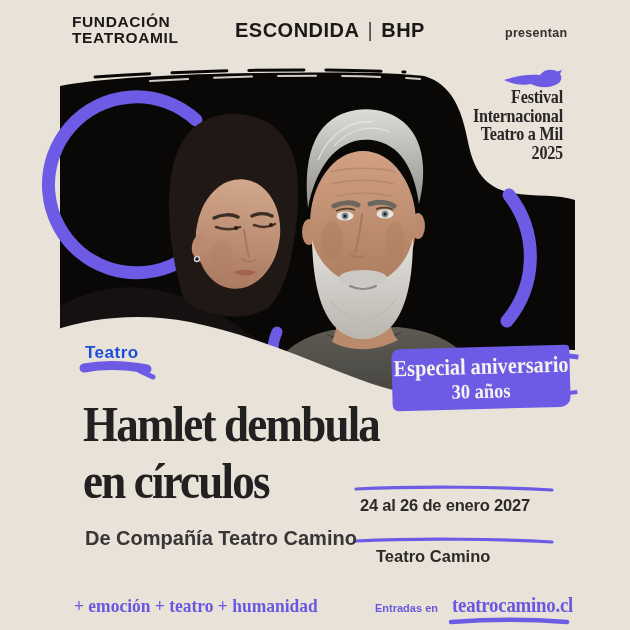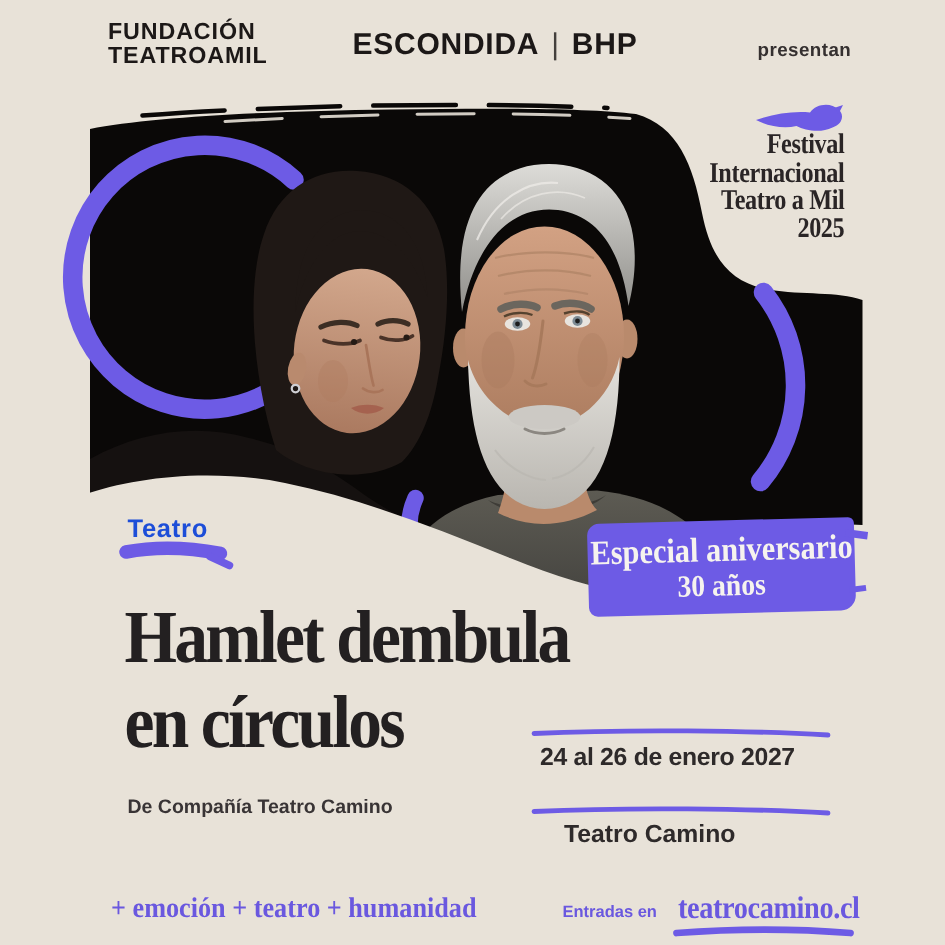--- a/index.html
+++ b/index.html
@@ -39,21 +39,21 @@
   .badge .streak1{position:absolute;right:-9px;top:9px;width:15px;height:5px;background:#6d5be5;transform:rotate(9deg);}
   .badge .streak2{position:absolute;right:-7px;bottom:12px;width:11px;height:4px;background:#6d5be5;transform:rotate(-6deg);}
 
   
   .title{left:83px;top:396px;font-family:"Liberation Serif",serif;font-weight:700;
     font-size:50px;line-height:57px;letter-spacing:-2px;color:#232021;
     transform:scaleX(.9);transform-origin:top left;white-space:nowrap;}
   .title span{display:block;}
 
   
-  .credits{left:85px;top:527px;font-weight:700;font-size:13px;line-height:22.5px;color:#393435;}
+  .credits{left:85px;top:527px;font-weight:700;font-size:20px;line-height:22.5px;color:#393435;}
   .credits span{display:block;}
 
   
   .sched-dates{left:360px;top:495px;font-weight:700;font-size:16.5px;line-height:21.5px;
     color:#2e2a2a;letter-spacing:-.2px;}
   .sched-dates span{display:block;}
   .venue{left:376px;top:547px;font-weight:700;font-size:16.5px;color:#2e2a2a;}
 
   
   .tagline{left:74px;top:595px;font-family:"Liberation Serif",serif;font-weight:700;

